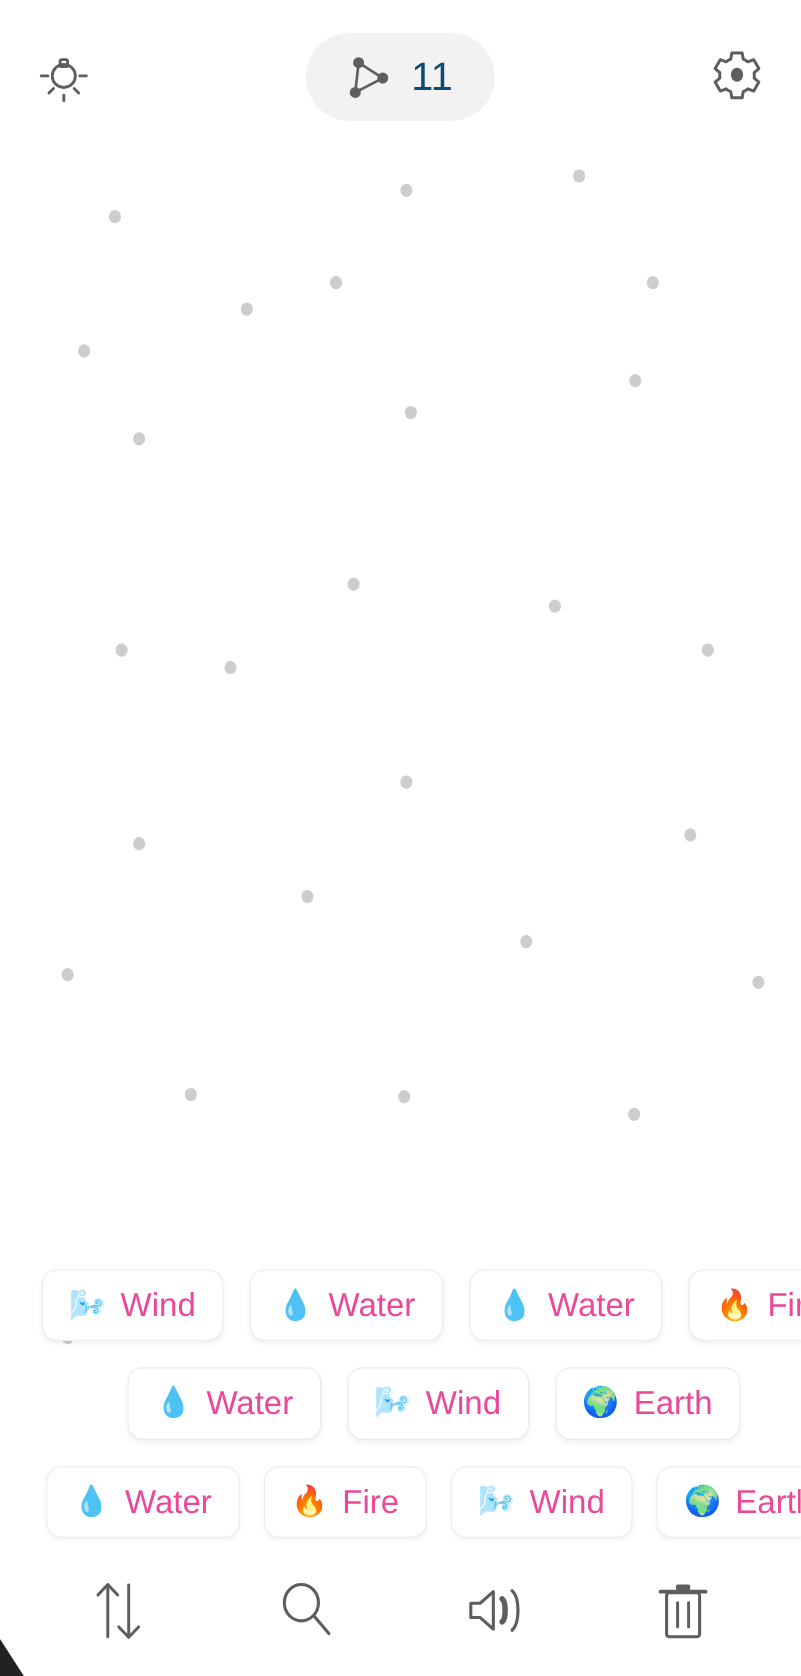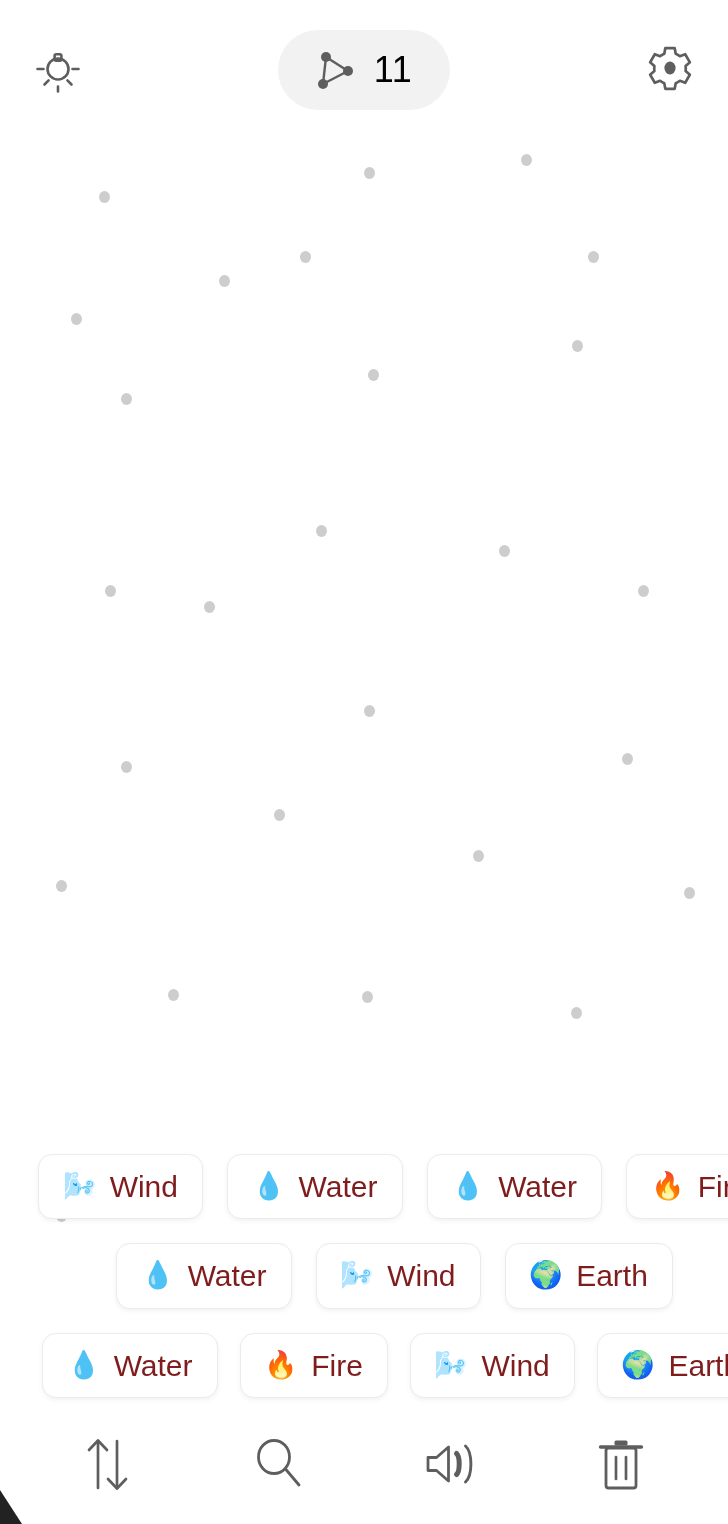--- a/index.html
+++ b/index.html
@@ -41,21 +41,21 @@
     gap:16px;
     background:#f2f2f2;
     border-radius:44px;
     padding:16px 34px 16px 28px;
     cursor:pointer;
     min-width:172px;
     justify-content:center;
   }
   .count-pill .count-num {
     font-size:36px;
-    color:#000000;
+    color:#0c4a6e;
     font-weight:400;
     letter-spacing:0.5px;
     line-height:1;
   }
 
   
   .canvas {
     position:relative;
     flex:1 1 auto;
     overflow:hidden;
@@ -97,21 +97,21 @@
     white-space:nowrap;
     user-select:none;
   }
   .el-card .el-emoji {
     font-size:27px;
     line-height:1;
     display:inline-block;
   }
   .el-card .el-label {
     font-size:30px;
-    color:#7f1d1d;
+    color:#ec4899;
     line-height:1.05;
     font-weight:400;
   }
 
   
   .bottom-bar {
     flex:0 0 110px;
     height:110px;
     display:flex;
     align-items:center;

